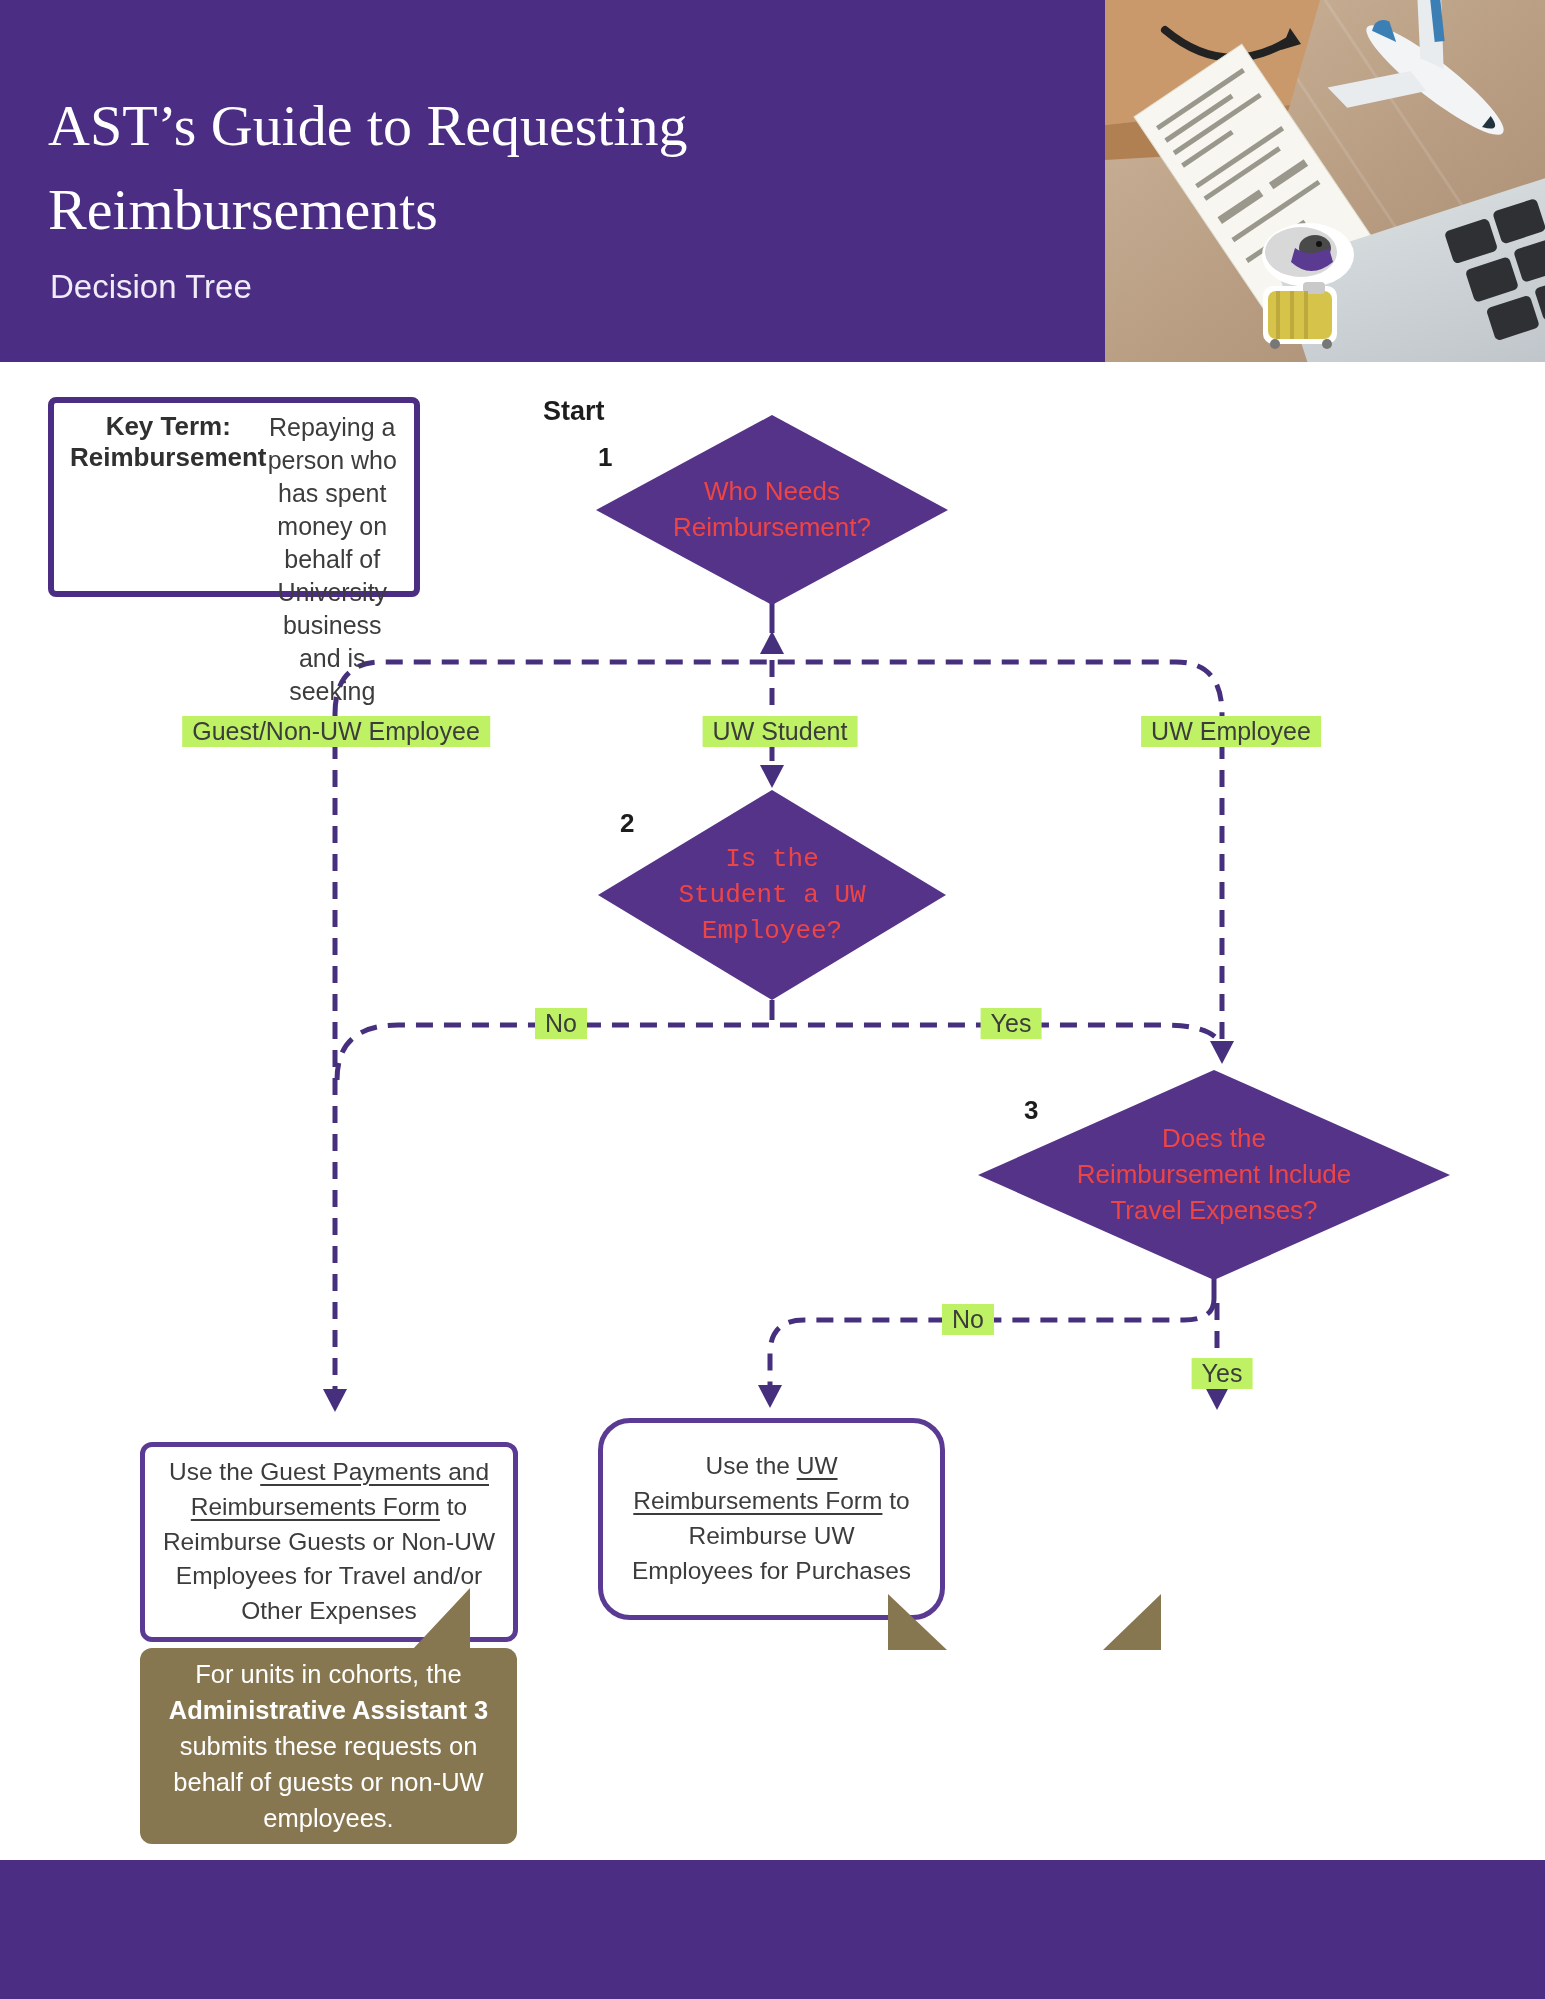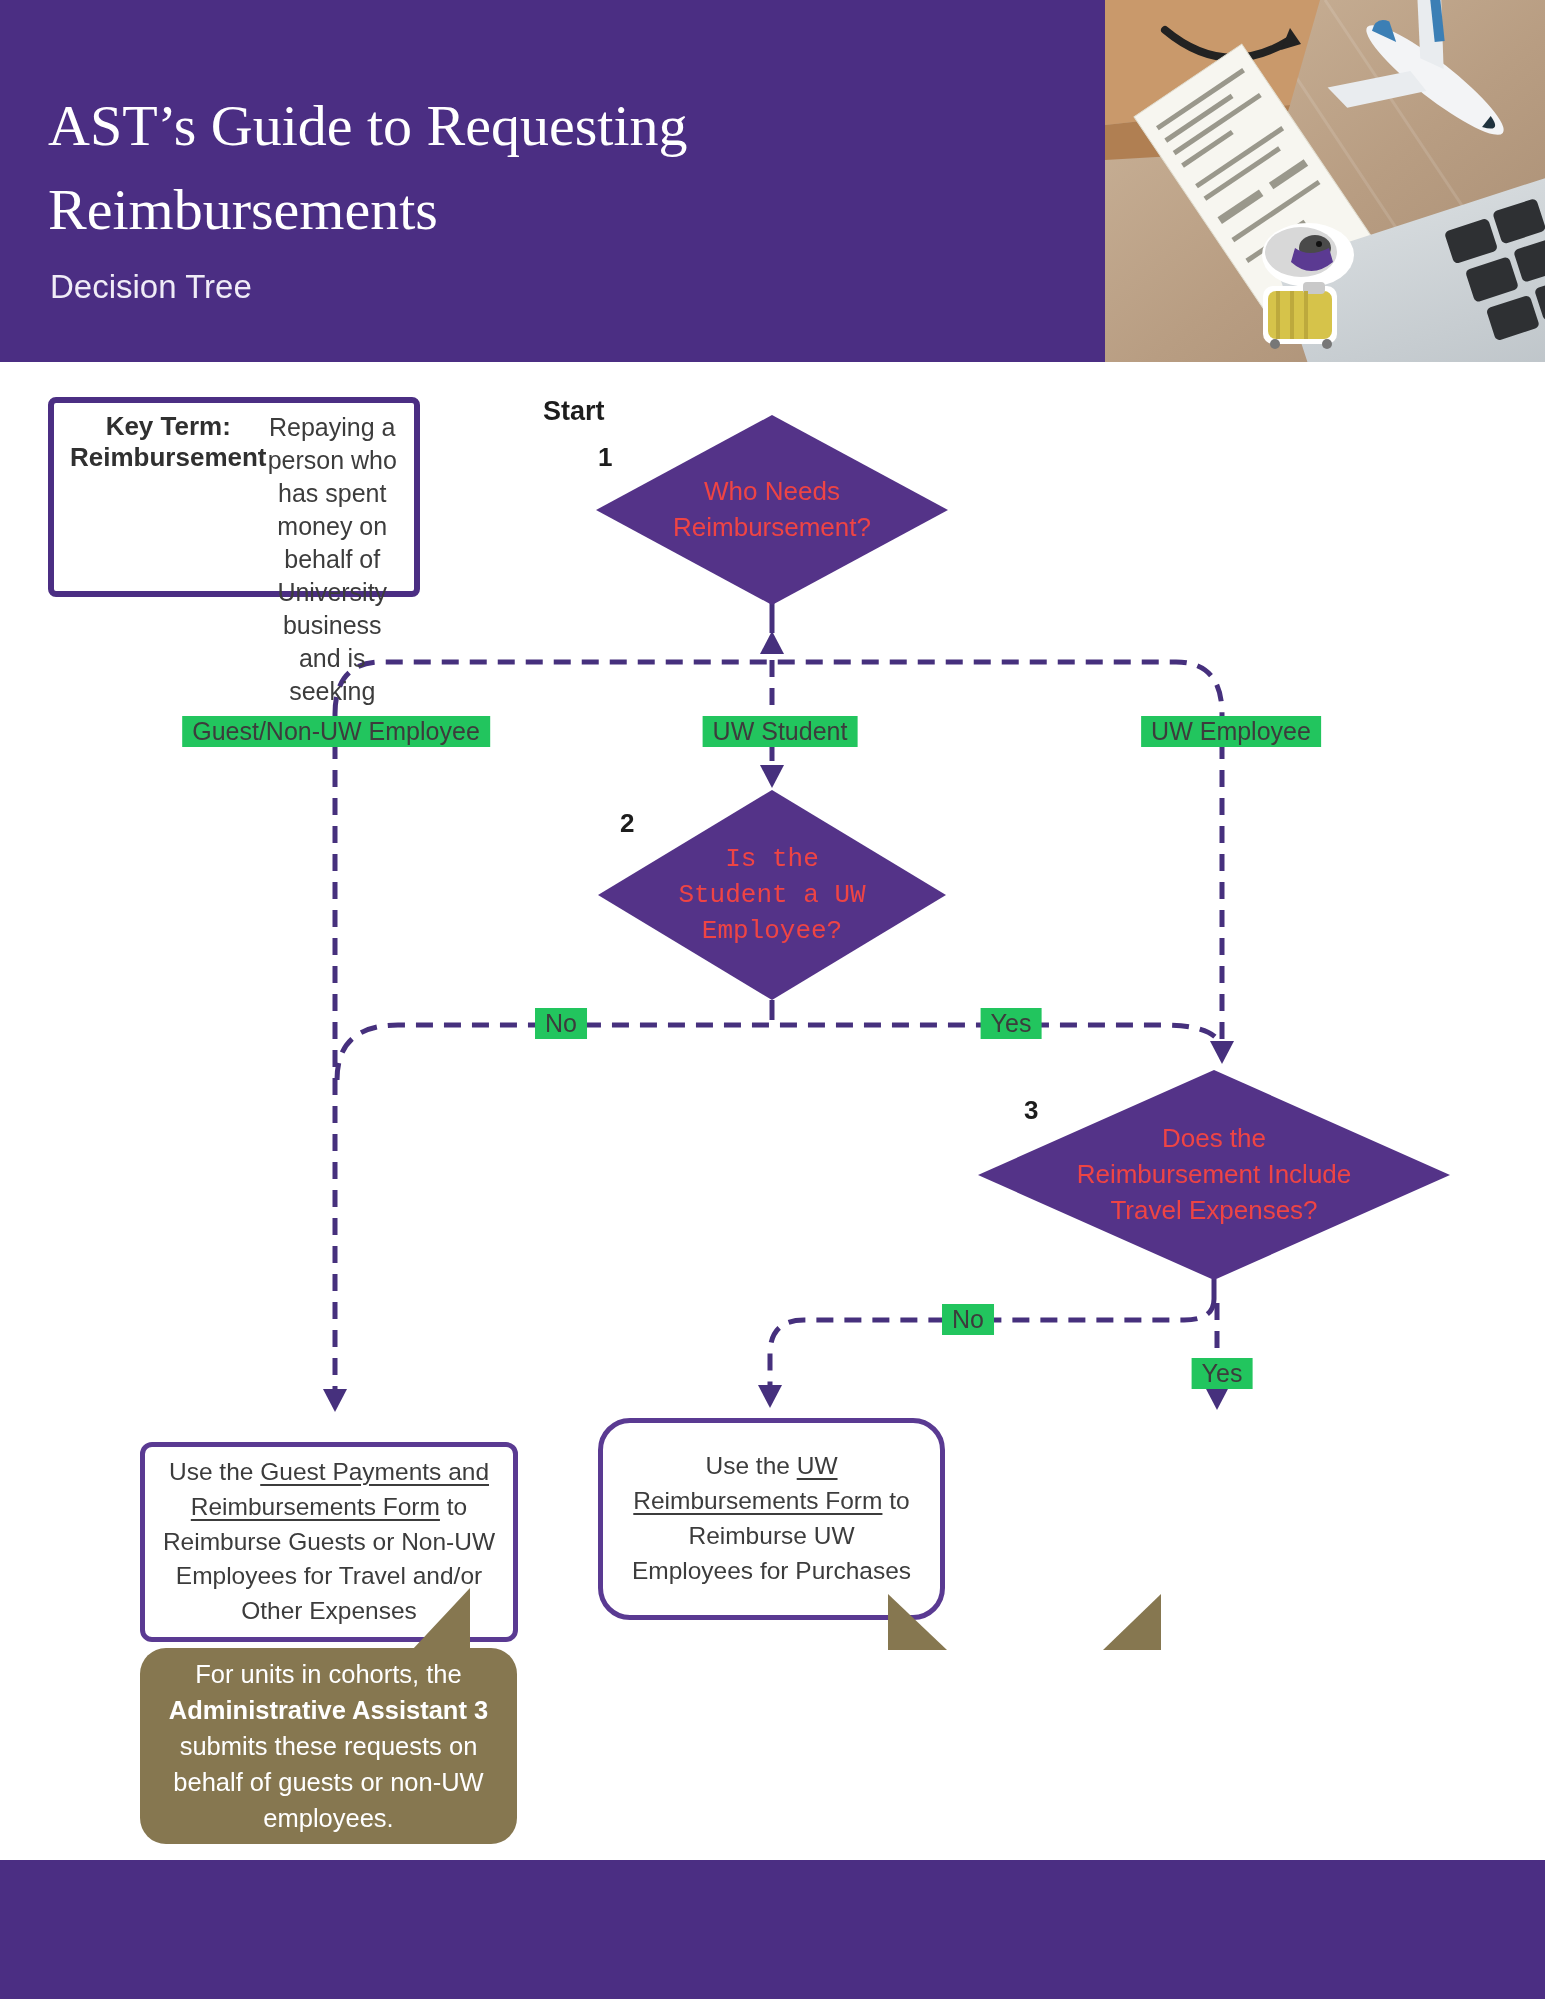--- a/index.html
+++ b/index.html
@@ -23,36 +23,36 @@
 
   
   .keyterm{position:absolute;left:48px;top:397px;width:372px;height:200px;border:6px solid var(--uw-purple);
     border-radius:8px;background:#fff;display:flex;flex-direction:row;justify-content:center;
     text-align:center;padding:8px 16px;z-index:2;}
   .keyterm-title{font-size:26px;font-weight:bold;color:#303030;margin-bottom:2px;}
   .keyterm-body{font-size:25px;color:#3c3c3c;line-height:1.32;}
 
   
   .connectors{position:absolute;left:0;top:0;width:1545px;height:1999px;z-index:1;}
-  .flow-label{position:absolute;transform:translateX(-50%);background:#22c55e;padding:1px 10px;
+  .flow-label{position:absolute;transform:translateX(-50%);background:#bef264;padding:1px 10px;
     font-size:25px;color:var(--ink);white-space:nowrap;z-index:2;}
   .num-label{position:absolute;font-size:26px;font-weight:bold;color:#1d1d1d;z-index:2;}
   .start-label{position:absolute;left:543px;top:396px;font-size:27px;font-weight:bold;color:#1d1d1d;z-index:2;}
   .diamond-text{position:absolute;display:flex;align-items:center;justify-content:center;
     text-align:center;color:#ef4444;font-size:26px;line-height:1.38;z-index:2;}
   .diamond-text > span{display:block;}
 
   
   .outcome{position:absolute;background:#ffffff;border:5px solid var(--box-border);border-radius:12px;
     display:flex;align-items:center;justify-content:center;text-align:center;color:var(--ink);
     font-size:24.5px;line-height:1.42;z-index:2;}
   .form-link{text-decoration:underline;text-underline-offset:4px;color:var(--ink);cursor:pointer;}
 
   
-  .callout{position:absolute;background:var(--gold);border-radius:26px;color:#ffffff;
+  .callout{position:absolute;background:var(--gold);border-radius:12px;color:#ffffff;
     display:flex;align-items:center;justify-content:center;text-align:center;
     font-size:25.5px;line-height:1.42;padding:14px 20px;z-index:5;}
   .pointer{position:absolute;background:var(--gold);z-index:4;}
 
   
   .footer{position:absolute;left:0;top:1860px;width:1545px;height:139px;background:var(--uw-purple);}
 </style>
 </head>
 <body>
 

